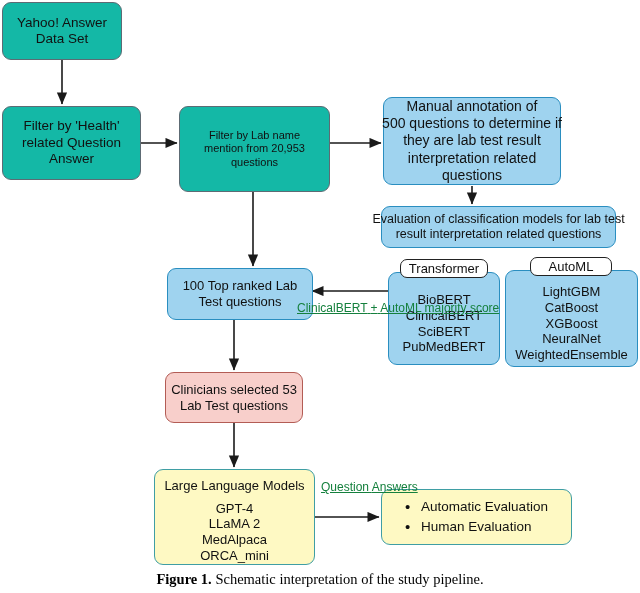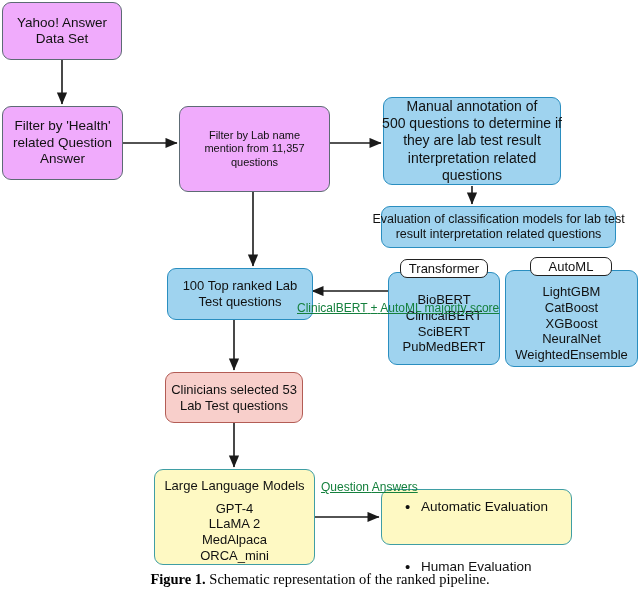--- a/index.html
+++ b/index.html
@@ -33,21 +33,21 @@
     flex-direction: column;
     align-items: center;
     justify-content: center;
     text-align: center;
     line-height: 1.22;
     color: #111111;
     z-index: 2;
   }
   .node .line { display: block; white-space: nowrap; }
   .gray {
-    background: #f0abfc;
+    background: #14b8a6;
     border: 1.3px solid #5d6b74;
   }
   .blue {
     background: #9fd3ef;
     border: 1.3px solid #2a8ec0;
   }
   .pink {
     background: #f8cfcb;
     border: 1.3px solid #b35c55;
   }
@@ -85,21 +85,20 @@
     margin: 0;
     padding: 0;
     text-align: left;
   }
   .bullets li {
     position: relative;
     padding-left: 16px;
     font-size: 13.5px;
     line-height: 1.45;
     white-space: nowrap;
-    margin-top: 40px;
   }
   .bullets li::before {
     content: "\2022";
     position: absolute;
     left: 0;
     top: -1px;
     font-size: 15px;
   }
   .spacer { height: 10px; }
   .caption {
@@ -144,29 +143,29 @@
     <line x1="234" y1="423" x2="234" y2="467" stroke="#1a1a1a" stroke-width="1.6" marker-end="url(#arrowhead)"></line>
 
     <line x1="315" y1="517" x2="379" y2="517" stroke="#1a1a1a" stroke-width="1.6" marker-end="url(#arrowhead)"></line>
   </svg>
 
   <div class="node gray" style="left:2px; top:2px; width:120px; height:58px; font-size:13.5px;">
     <span class="line">Yahoo! Answer</span>
     <span class="line">Data Set</span>
   </div>
 
-  <div class="node gray" style="left:2px; top:106px; width:121px; height:74px; font-size:13.5px;">
+  <div class="node gray" style="left:2px; top:106px; width:139px; height:74px; font-size:13.5px;">
     <span class="line">Filter by 'Health'</span>
     <span class="line">related Question</span>
     <span class="line">Answer</span>
   </div>
 
   <div class="node gray" style="left:179px; top:106px; width:151px; height:86px; font-size:11px;">
     <span class="line">Filter by Lab name</span>
-    <span class="line">mention from 11,357</span>
+    <span class="line">mention from 20,953</span>
     <span class="line">questions</span>
   </div>
 
   <div class="node blue" style="left:383px; top:97px; width:178px; height:88px; font-size:14px;">
     <span class="line">Manual annotation of</span>
     <span class="line">500 questions to determine if</span>
     <span class="line">they are lab test result</span>
     <span class="line">interpretation related</span>
     <span class="line">questions</span>
   </div>
@@ -232,16 +231,16 @@
     <span class="line">majority score</span>
   </div>
 
   <div class="edge-label left" style="left:321px; top:480px; width:74px;">
     <span class="line">Question</span>
     <span class="line">Answers</span>
   </div>
 
   <div class="caption">
     <b>Figure 1.</b>
-    <span>Schematic representation of the ranked pipeline.</span>
+    <span>Schematic interpretation of the study pipeline.</span>
   </div>
 
 </div>
 
 </body></html>

